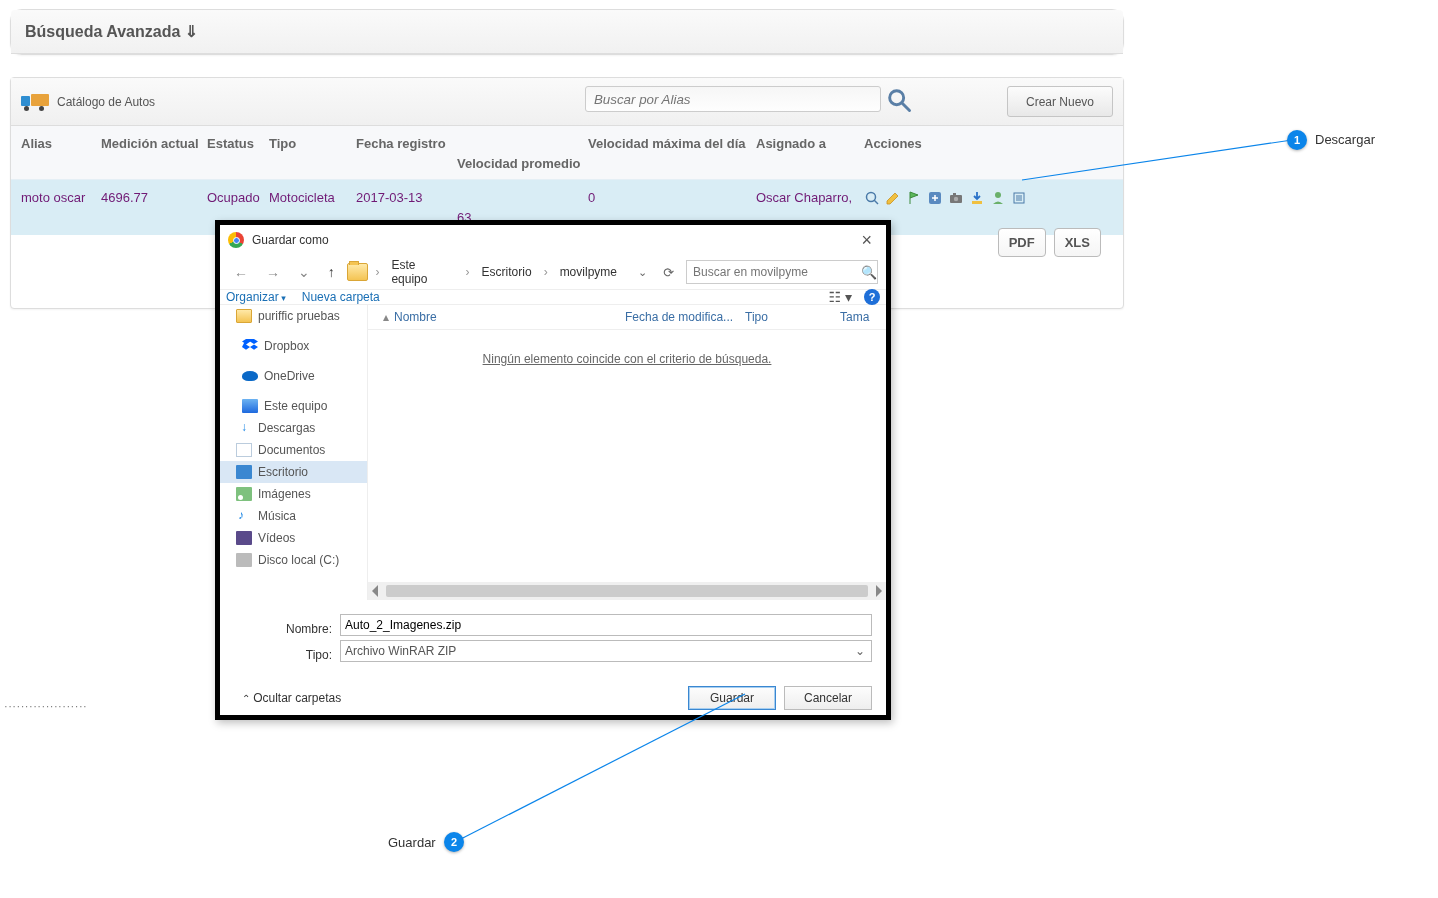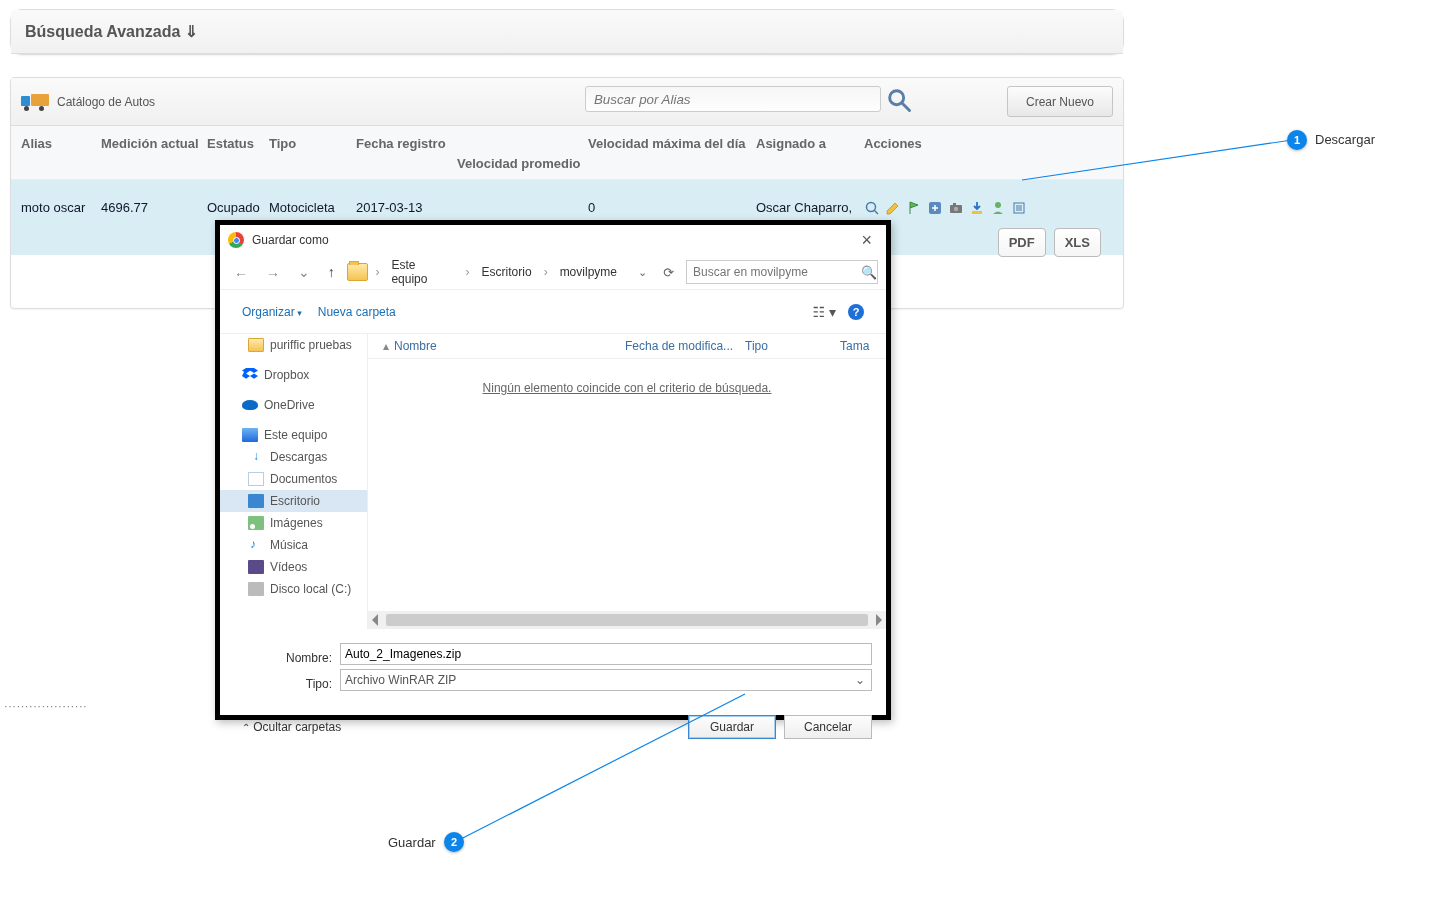--- a/index.html
+++ b/index.html
@@ -18,21 +18,21 @@
   .truck-ic .w1 { left: 3px; } .truck-ic .w2 { right: 5px; }
   .sec-title { font-size: 12px; font-weight: normal; }
   .sec-head-right { margin-left: auto; display: flex; gap: 4px; }
   .alias-search { width: 296px; height: 26px; border: 1px solid #ccc; border-radius: 3px; padding: 0 8px; font-style: italic; color: #888; background: linear-gradient(#f6f6f6,#fefefe); }
   .mag-btn { cursor: pointer; }
   .mag-svg { width: 28px; height: 28px; }
   .btn { background: linear-gradient(#fcfcfc,#e8e8e8); border: 1px solid #c5c5c5; border-radius: 3px; padding: 6px 18px; font-size: 12px; color: #555; cursor: pointer; margin-left: 90px; }
   
   .grid { width: 100%; }
   .grid-head { display: flex; padding: 10px 10px 8px; background: #f7f8fa; font-weight: bold; color: #666; }
-  .grid-row { display: flex; padding: 20px 10px; background: #d9edf5; border-top: 1px solid #e5eff5; color: #0f172a; }
+  .grid-row { display: flex; padding: 10px 10px; background: #d9edf5; border-top: 1px solid #e5eff5; color: #701a75; }
   .c-alias { width: 80px; }
   .c-med { width: 106px; }
   .c-est { width: 62px; }
   .c-tipo { width: 87px; }
   .c-fec { width: 101px; }
   .c-vprom { width: 131px; margin-top: 20px; }
   .c-vmax { width: 168px; }
   .c-asig { width: 108px; }
   .c-acc { width: 230px; display: flex; gap: 5px; }
   .aicon { width: 16px; height: 16px; display: inline-flex; align-items: center; justify-content: center; }
@@ -56,32 +56,32 @@
   .folder-glyph { width: 22px; height: 18px; background: linear-gradient(#ffe9a8,#f4c453); border: 1px solid #daa636; border-radius: 2px; position: relative; }
   .folder-glyph::before { content: ''; position: absolute; top: -3px; left: 1px; width: 8px; height: 3px; background: #f4c453; border: 1px solid #daa636; border-bottom: none; border-radius: 1px 1px 0 0; }
   .crumb { padding: 3px 5px; cursor: pointer; }
   .crumb-sep { color: #999; padding: 0 1px; }
   .dlg-nav .spacer { flex: 1; }
   .path-drop { font-size: 11px; color: #666; padding: 2px 4px; cursor: pointer; }
   .refresh { font-size: 13px; color: #666; padding: 2px 6px; cursor: pointer; }
   .dlg-search { width: 195px; height: 24px; border: 1px solid #ccc; padding: 0 6px; font-size: 12px; color: #888; }
   .srch-ic { color: #888; font-size: 13px; margin-left: -22px; }
   
-  .dlg-tool { display: flex; align-items: center; padding: 6px 22px; height: 45px; border-top: 1px solid #eee; border-bottom: 1px solid #eee; font-size: 12px; }
+  .dlg-tool { display: flex; align-items: center; padding: 6px 6px; height: 16px; border-top: 1px solid #eee; border-bottom: 1px solid #eee; font-size: 12px; }
   .tool-link { color: #1a6fb5; cursor: pointer; margin-right: 16px; }
   .tool-drop::after { content: ' ▾'; font-size: 9px; }
   .dlg-tool .spacer { flex: 1; }
   .view-ic { color: #555; cursor: pointer; padding: 0 4px; font-size: 14px; }
   .help-ic { width: 16px; height: 16px; background: #1e6fd8; color: #fff; border-radius: 50%; display: inline-flex; align-items: center; justify-content: center; font-size: 11px; font-weight: bold; margin-left: 8px; cursor: pointer; }
   
   .dlg-body { display: flex; height: 295px; }
   .tree { width: 148px; border-right: 1px solid #eee; overflow: hidden; font-size: 12px; }
   .tree-item { display: flex; align-items: center; padding: 4px 4px 4px 26px; cursor: pointer; white-space: nowrap; }
   .tree-item.lvl0 { padding-left: 22px; }
-  .tree-item.lvl1 { padding-left: 28px; }
+  .tree-item.lvl1 { padding-left: 16px; }
   .tree-item.sel { background: #d9e7f5; }
   .ti { width: 16px; height: 14px; margin-right: 6px; display: inline-block; position: relative; }
   .ti-folder { background: linear-gradient(#ffe9a8,#f4c453); border: 1px solid #daa636; border-radius: 1px; }
   .ti-dropbox { background: #0061ff; clip-path: polygon(25% 0,50% 18%,25% 36%,0 18%,25% 0,75% 0,100% 18%,75% 36%,50% 18%,75% 0,25% 40%,50% 58%,75% 40%,100% 58%,75% 76%,50% 58%,25% 76%,0 58%); }
   .ti-onedrive::after { content:''; position:absolute; inset:2px 0 2px 0; background:#0b69c7; border-radius:50% 50% 40% 40%; }
   .ti-pc { background: linear-gradient(#6db3f2,#1e69de); border-radius: 1px; }
   .ti-dl::after { content:'↓'; color:#1e88e5; font-weight:bold; position:absolute; inset:0; text-align:center; font-size:12px; line-height:12px; }
   .ti-doc { background:#fff; border:1px solid #bcd; }
   .ti-desk { background:#3a87d1; border-radius:1px; }
   .ti-img { background:#7ec17e; border-radius:1px; }

